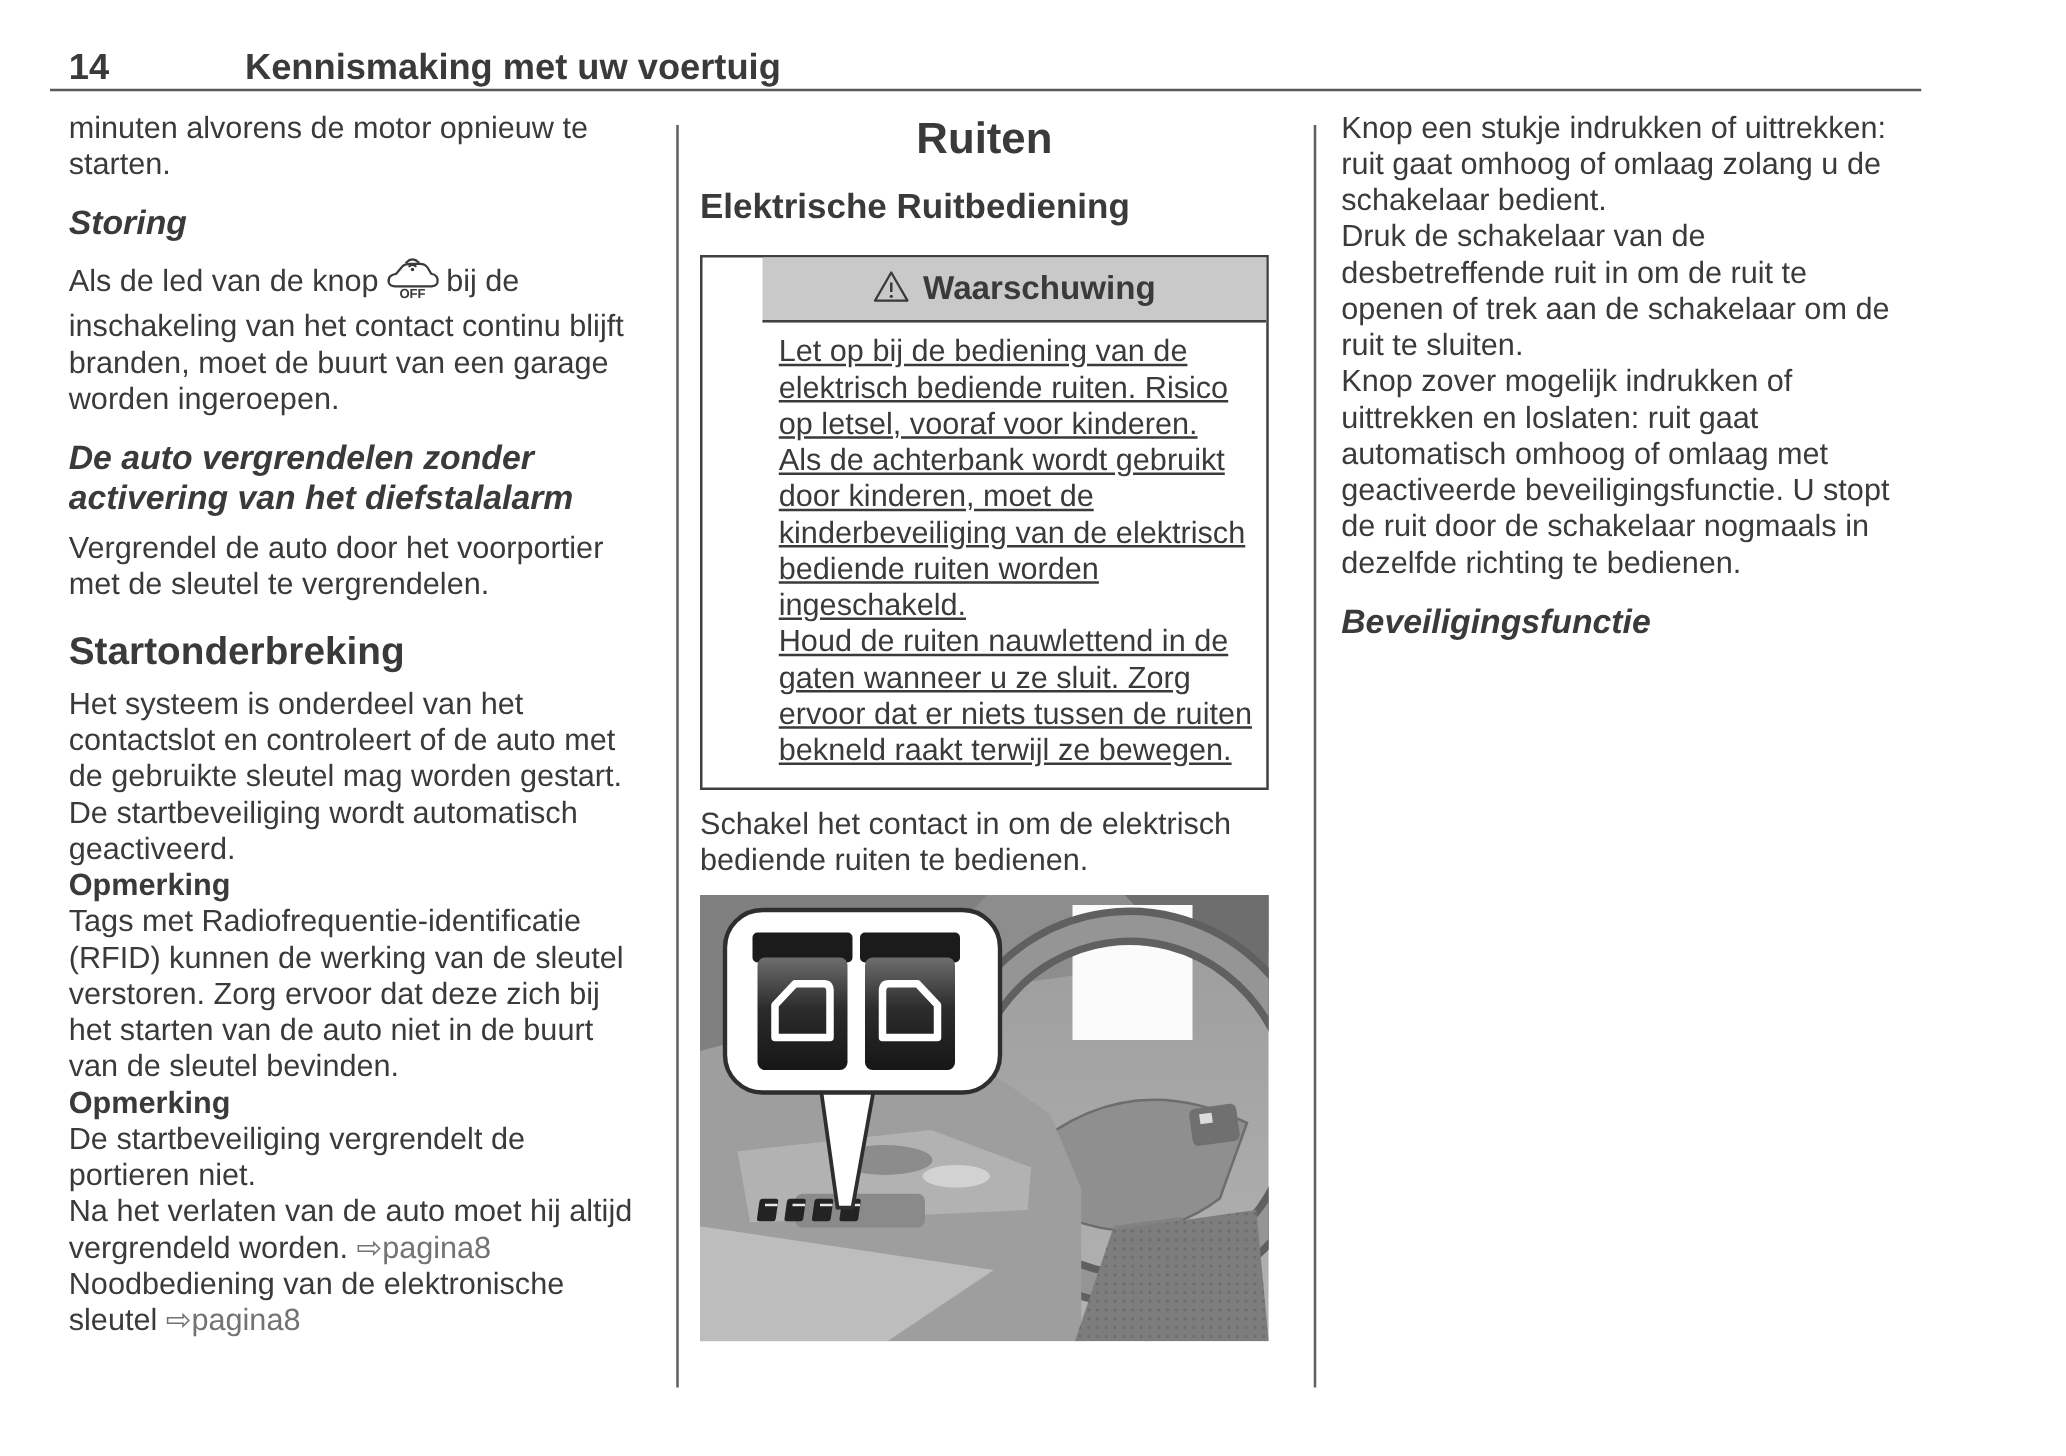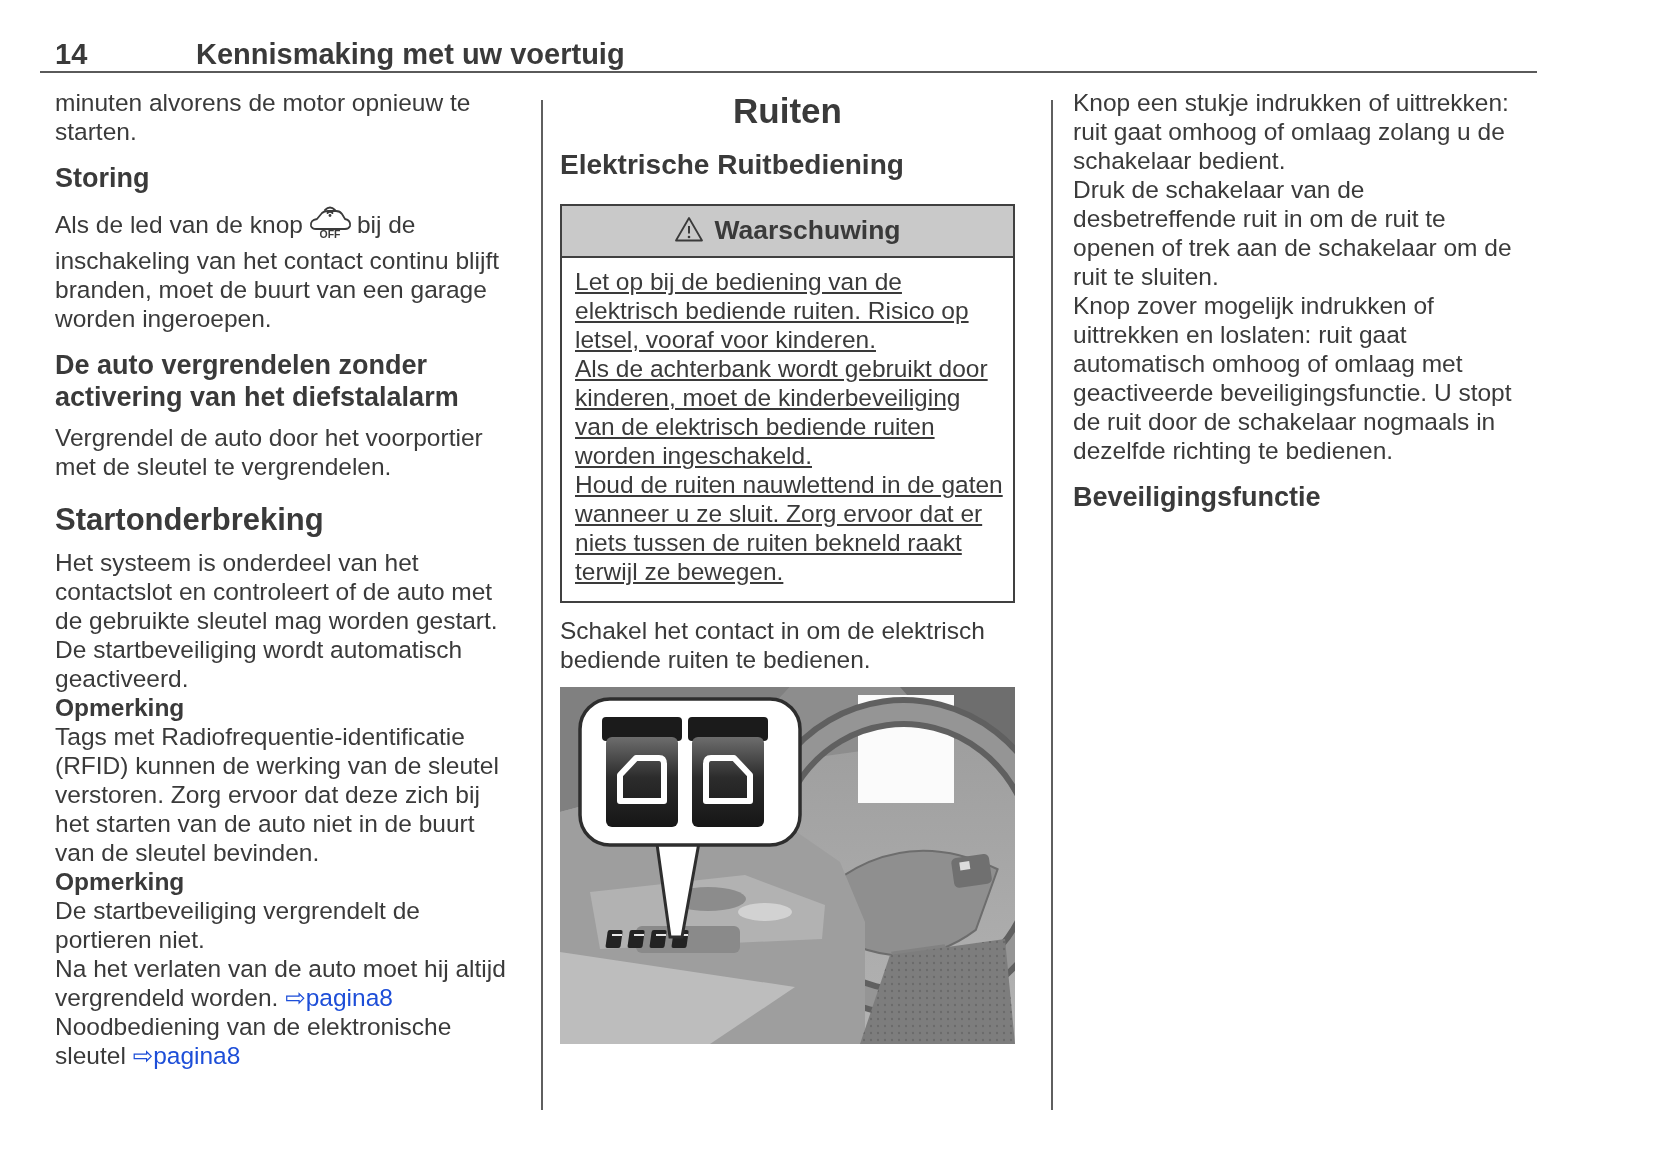--- a/index.html
+++ b/index.html
@@ -14,40 +14,40 @@
   .header-rule{position:absolute;left:40px;top:71px;width:1497px;height:2px;background:#5a5a5a;}
   
   .col{position:absolute;top:88px;width:455px;font-size:24.5px;line-height:29px;}
   .col-1{left:55px;}
   .col-2{left:560px;}
   .col-3{left:1073px;}
   .vdiv{position:absolute;top:100px;height:1010px;width:2px;background:#5f5f5f;}
   .vdiv-1{left:541px;}
   .vdiv-2{left:1051px;}
   p{margin:0;}
-  .h-sub{font-size:27px;line-height:32px;font-weight:bold;margin:16px 0 10px;}
+  .h-sub{font-size:27px;line-height:32px;font-weight:bold;margin:16px 0 10px;font-style:italic;}
   .h-big{font-size:31px;line-height:36px;font-weight:bold;margin:21px 0 10px;}
   .h-title{font-size:35px;line-height:42px;font-weight:bold;margin:2px 0 4px;text-align:center;}
   .h-section{font-size:28px;line-height:34px;font-weight:bold;margin:16px 0 0;}
   .note-label{font-weight:bold;}
   .para-gap{margin-top:9px;}
   
   .inline-icon{display:inline-block;vertical-align:-7px;margin:0 4px;}
   
-  .warning-box{margin-top:22px;border:2px solid #404040;}
+  .warning-box{margin-top:22px;border:2px solid #404040;padding-left:48px;}
   .warning-header{
     background:#c9c9c9;border-bottom:2px solid #404040;
     text-align:center;font-weight:bold;font-size:26.5px;
     padding:10px 0 11px;
   }
   .warning-header svg{vertical-align:-4px;margin-right:10px;}
   .warning-body{padding:9px 10px 15px 13px;text-decoration:underline;}
   
   .figure-wrap{margin-top:13px;}
-  .page-ref{color:#1d4ed8;text-decoration:none;}
+  .page-ref{color:#737373;text-decoration:none;}
 </style>
 </head>
 <body>
 
 <div class="page-number">14</div>
 <div class="chapter-title">Kennismaking met uw voertuig</div>
 <div class="header-rule"></div>
 
 <div class="vdiv vdiv-1"></div>
 <div class="vdiv vdiv-2"></div>

